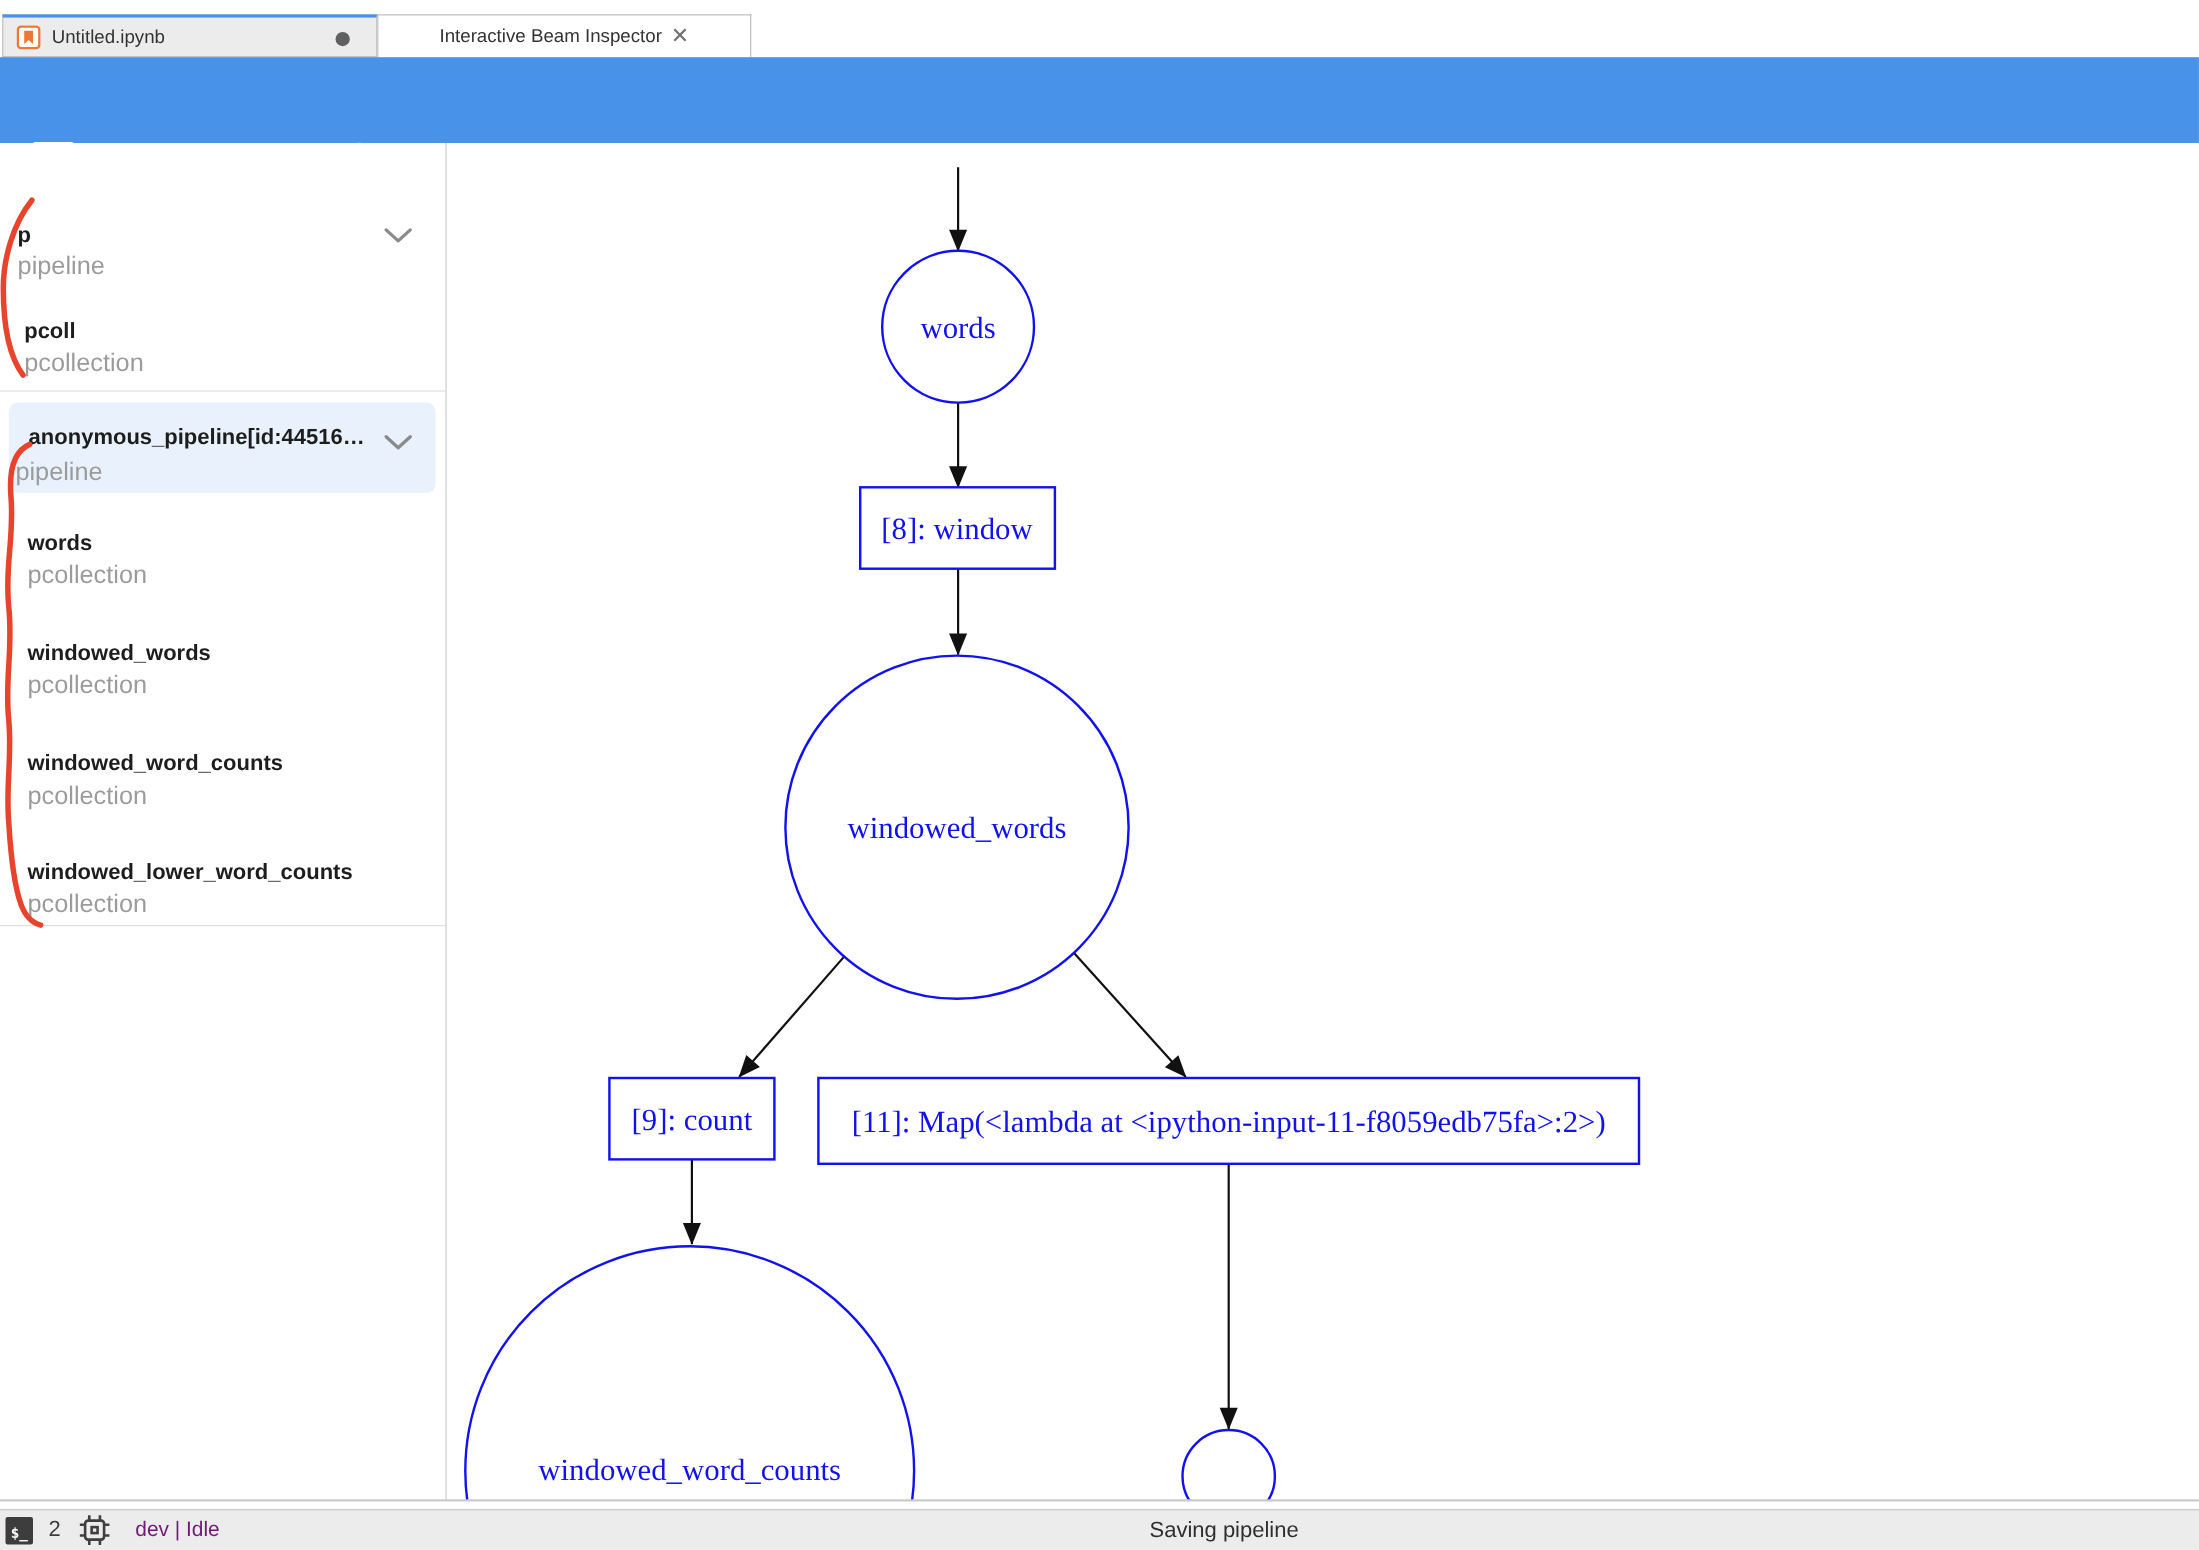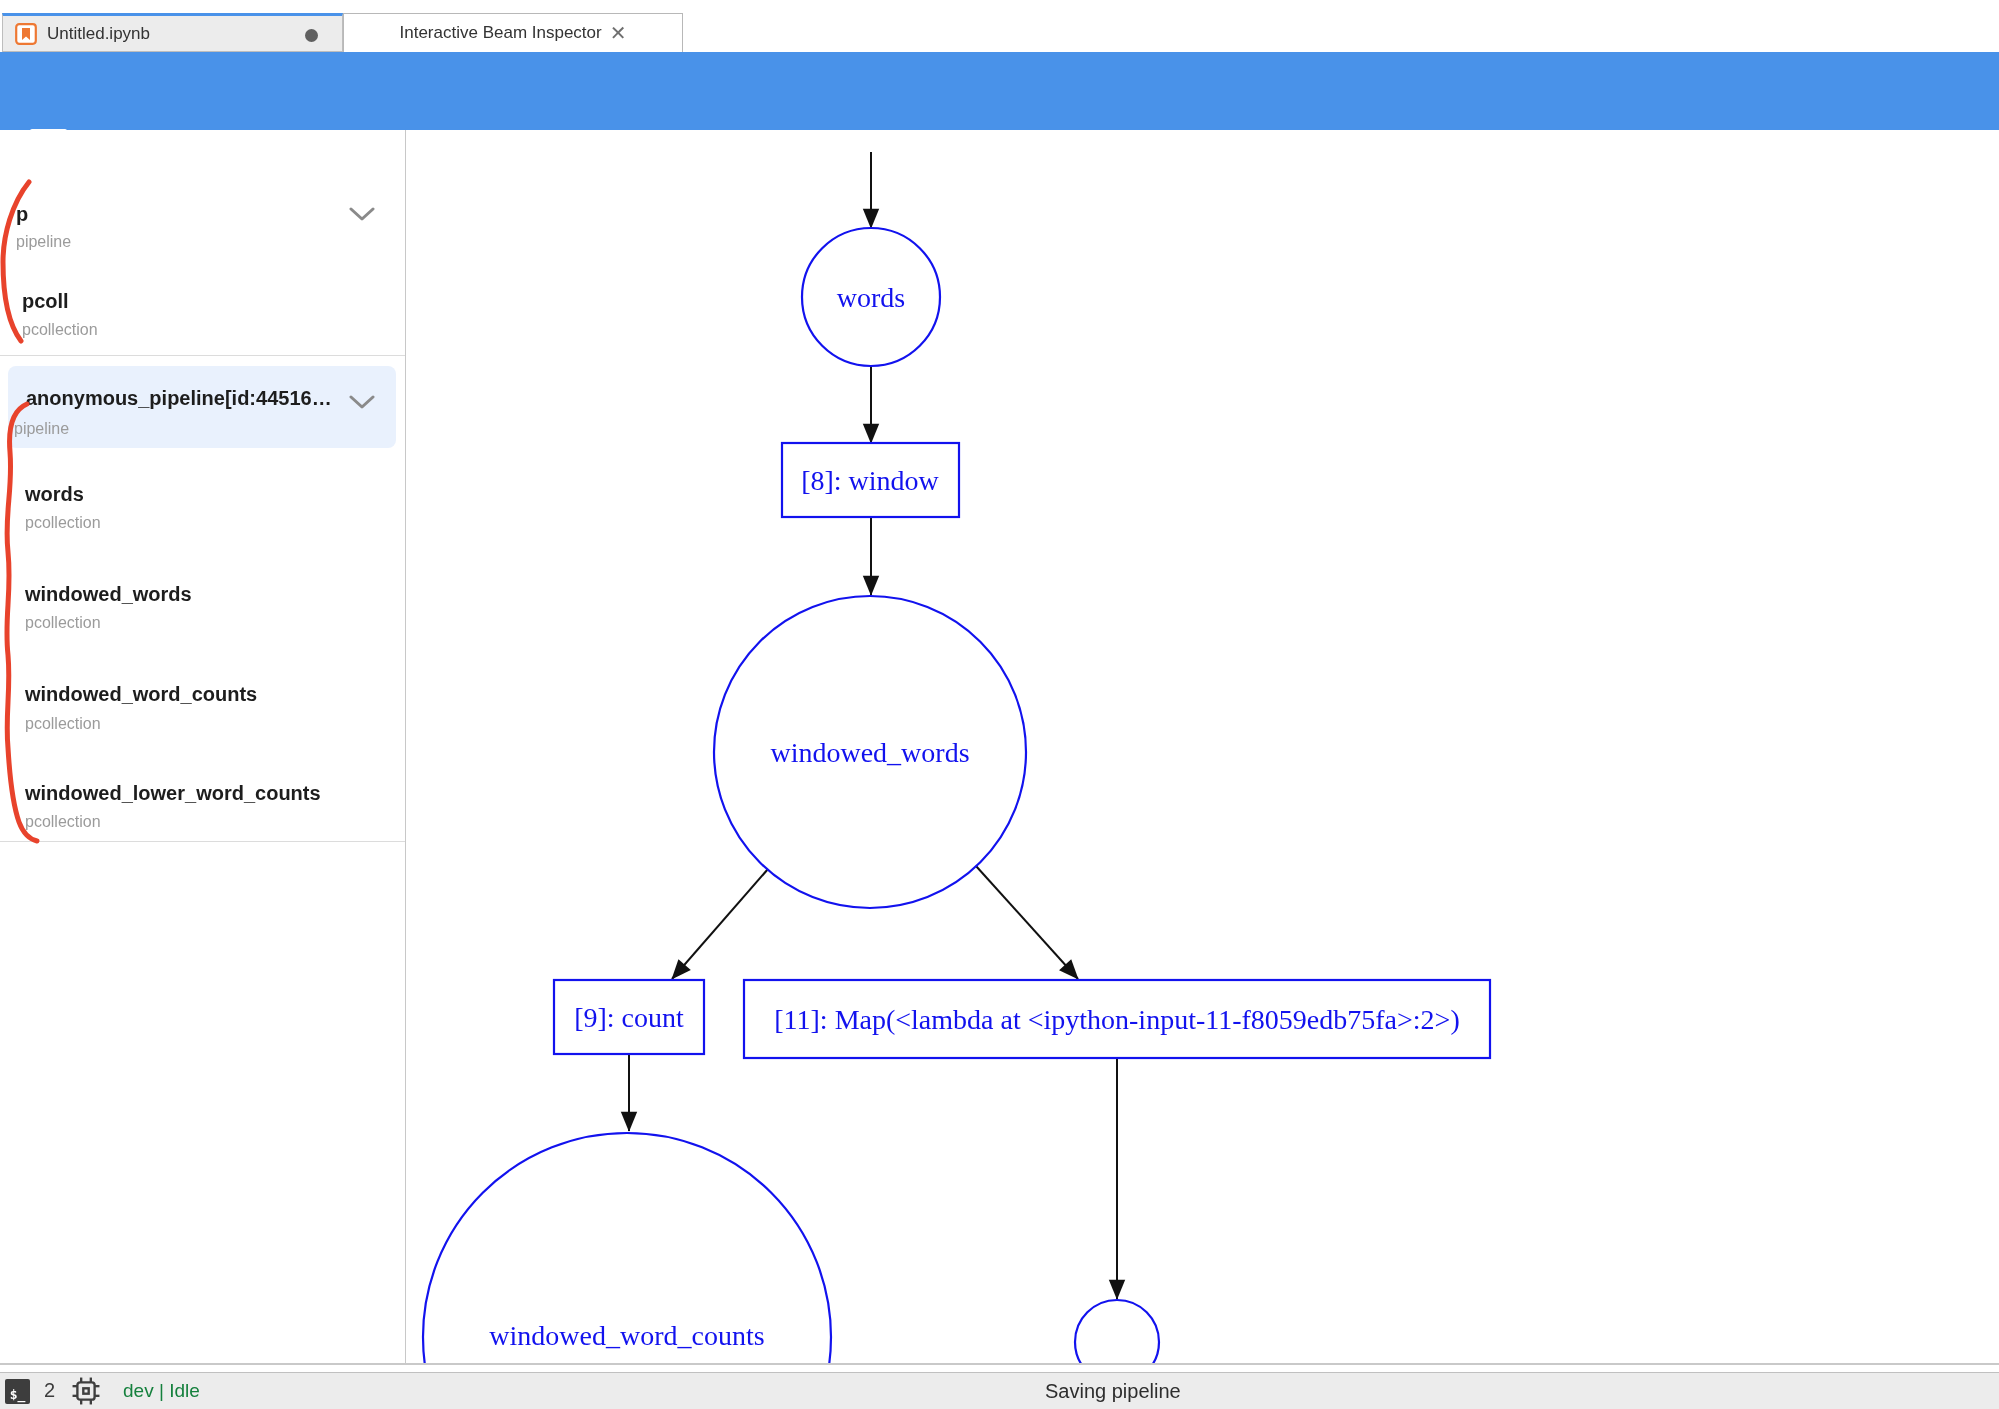--- a/index.html
+++ b/index.html
@@ -20,30 +20,30 @@
   
   .header { position:absolute; left:0; top:52px; width:1999px; height:78px; background:#4992e9; }
   .hamburger { position:absolute; left:30px; top:77px; width:37px; height:25px; display:flex; flex-direction:column; justify-content:space-between; cursor:pointer; }
   .hamburger span { display:block; height:4.5px; background:#fff; border-radius:2px; }
   .header-title { position:absolute; left:92px; top:74px; font-size:29px; font-weight:700; color:#ffffff; letter-spacing:0.3px; }
   
   .sidebar { position:absolute; left:0; top:130px; width:406px; height:1234px; background:#fff; border-right:1px solid #c8c8c8; }
   .side-divider { position:absolute; left:0; width:405px; height:1px; background:#dcdcdc; }
   .row { position:absolute; left:0; width:404px; cursor:pointer; }
   .name { position:absolute; font-size:20px; font-weight:700; color:#1d1d1d; line-height:23px; white-space:nowrap; }
-  .sub  { position:absolute; font-size:16px; color:#9b9b9b; line-height:23px; white-space:nowrap; }
+  .sub  { position:absolute; font-size:23px; color:#9b9b9b; line-height:23px; white-space:nowrap; }
   .hl { position:absolute; left:8px; top:0; width:388px; height:82px; background:#e9f1fd; border-radius:8px; }
   .chev { position:absolute; width:26px; height:16px; }
   
   .content-bottom-line { position:absolute; left:0; top:1363px; width:1999px; height:2px; background:#c9c9c9; }
   .statusbar { position:absolute; left:0; top:1372px; width:1999px; height:37px; background:#ececec; border-top:1px solid #c0c0c0; }
   .term-badge { position:absolute; left:5px; top:6px; width:25px; height:25px; background:#3d3d3d; border-radius:2px; color:#fff; font-family:"DejaVu Sans Mono", monospace; font-size:13px; font-weight:700; display:flex; align-items:flex-end; justify-content:center; padding-bottom:2px; }
   .term-count { position:absolute; left:44px; top:6px; font-size:20px; color:#3c3c3c; }
   .chip { position:absolute; left:72px; top:4px; width:28px; height:28px; }
-  .kernel-text { position:absolute; left:123px; top:7px; font-size:19px; color:#15803d; }
+  .kernel-text { position:absolute; left:123px; top:7px; font-size:19px; color:#701a75; }
   .save-msg { position:absolute; left:1045px; top:7px; font-size:20px; color:#2e2e2e; }
   
   .graph-svg { position:absolute; left:0; top:130px; width:1999px; height:1234px; pointer-events:none; }
   .gnode { fill:none; stroke:#1212ee; stroke-width:2.2px; }
   .glabel { fill:#1212ee; font-family:"Liberation Serif", serif; font-size:28px; text-anchor:middle; }
   .gedge { stroke:#111111; stroke-width:2px; }
   .anno { fill:none; stroke:#e8432c; stroke-width:5px; stroke-linecap:round; }
 </style>
 </head>
 <body>

